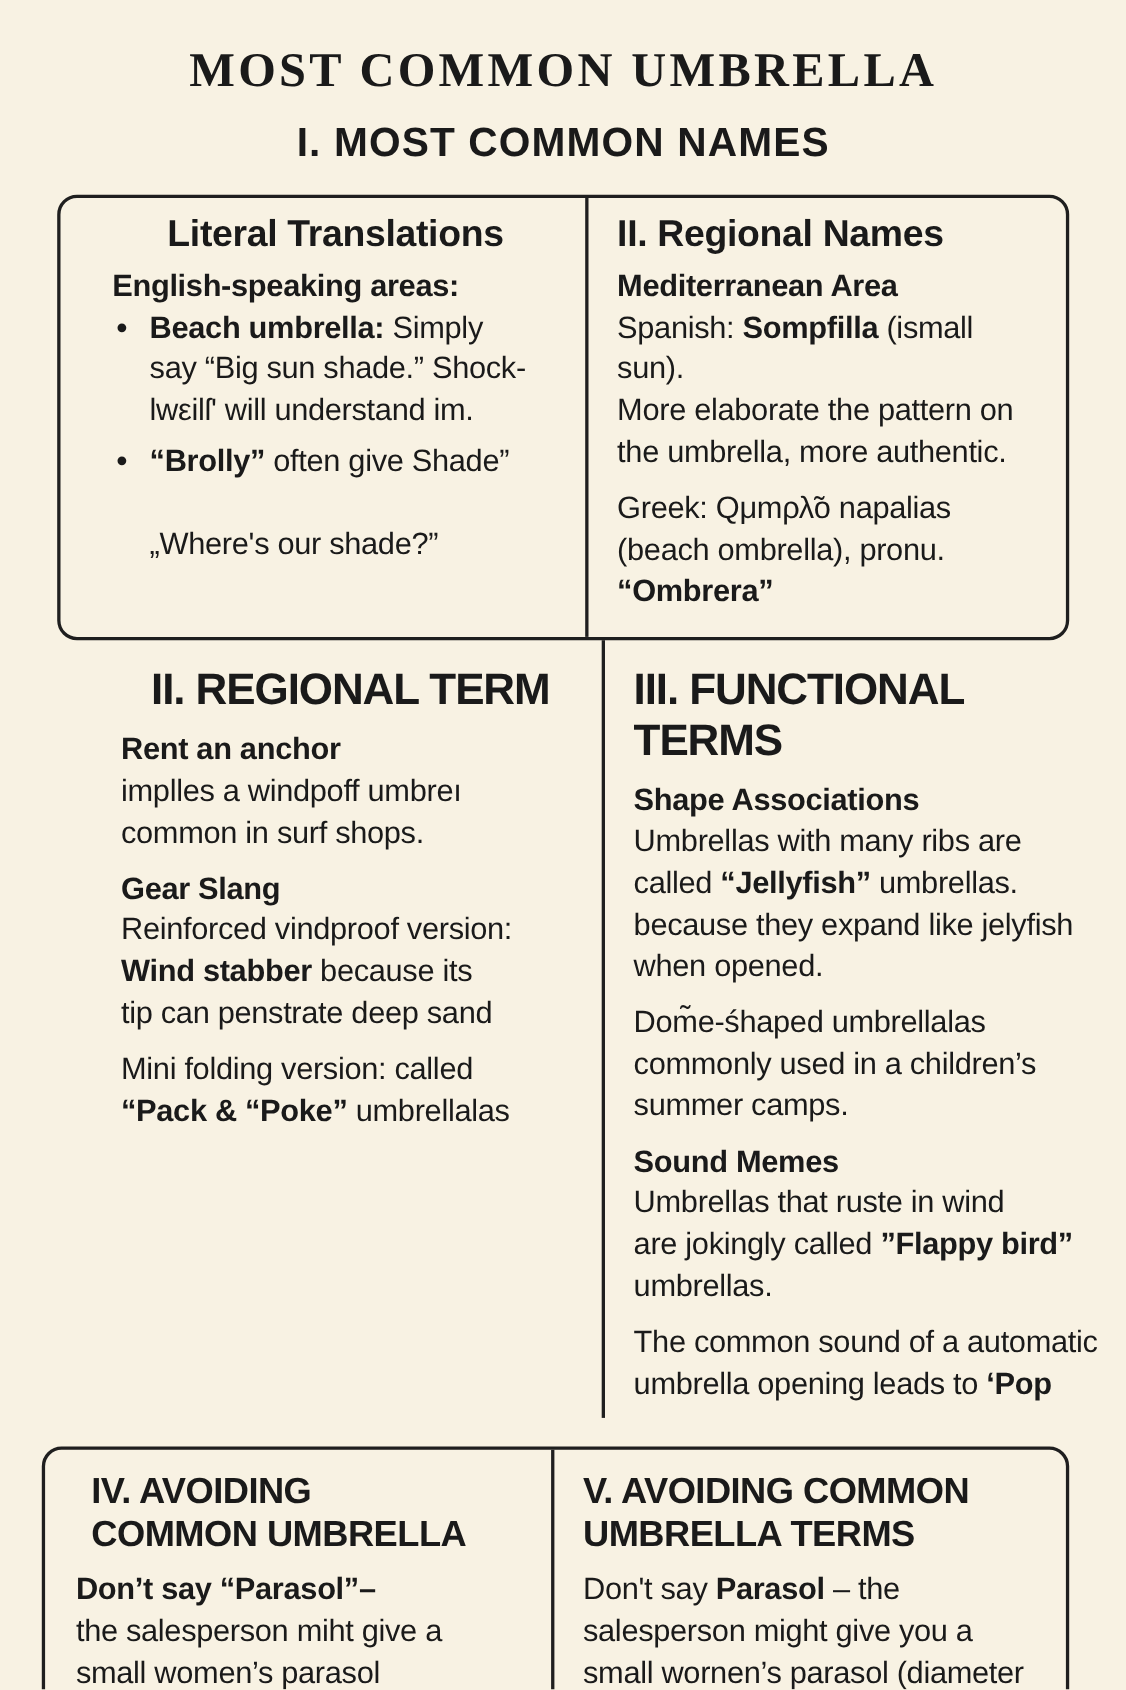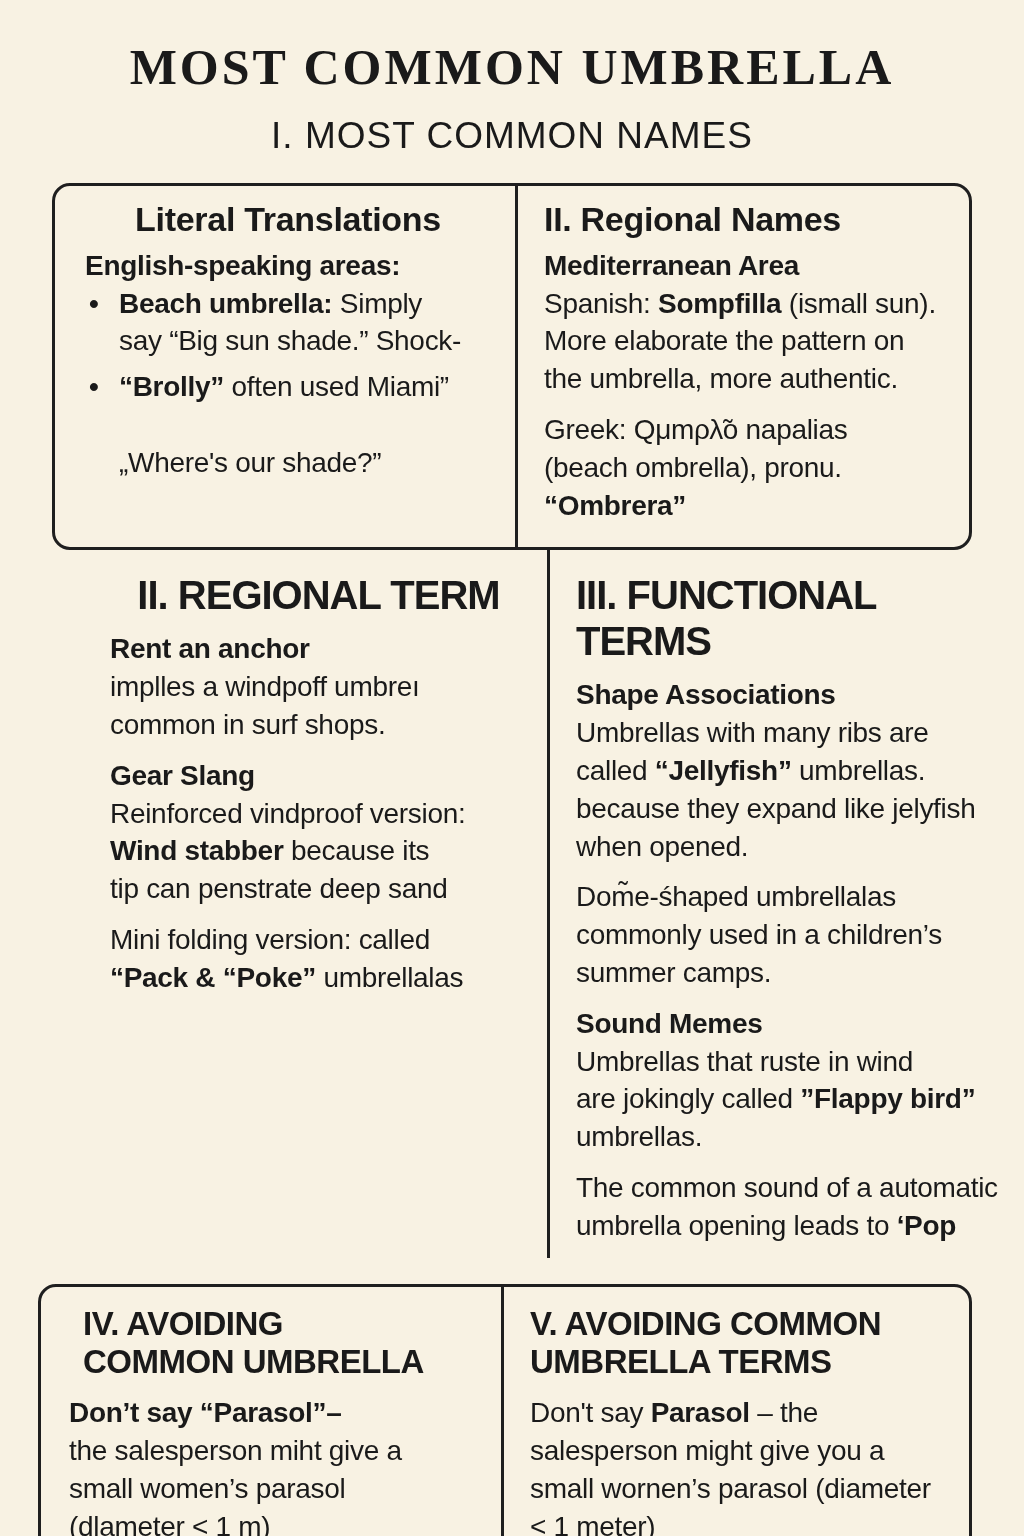--- a/index.html
+++ b/index.html
@@ -15,41 +15,41 @@
     background:var(--bg);
     color:var(--ink);
     font-family:"Liberation Sans","DejaVu Sans",sans-serif;
     overflow:hidden;
     box-sizing:border-box;
   }
   .title{
     margin:42px 12px 0;
     font-family:"Liberation Serif","DejaVu Serif",serif;
     font-weight:700;
-    font-size:50px;
+    font-size:44px;
     line-height:1;
     letter-spacing:3px;
     text-align:center;
   }
   .subtitle{
     margin:24px 0 0;
     font-size:37px;
-    font-weight:400;
+    font-weight:700;
     letter-spacing:1px;
     line-height:1.1;
     text-align:center;
   }
   .box{
     margin:26px 52px 0;
     border:3px solid var(--border);
     border-radius:18px;
     display:flex;
     box-sizing:border-box;
   }
-  .box1{min-height:346px;}
+  .box1{min-height:346px;padding-left:17px;}
   .box2{min-height:286px;margin-left:38px;}
   .col{box-sizing:border-box;}
   .box1 .col-left{width:460px;padding:14px 24px 10px 30px;}
   .box1 .col-right{flex:1;border-left:3px solid var(--border);padding:14px 18px 10px 26px;}
   .box-heading{
     margin:0 0 8px;
     font-size:34px;
     font-weight:700;
     line-height:1.15;
     letter-spacing:-0.3px;
@@ -94,22 +94,22 @@
 <div class="page">
 
   <h1 class="title">MOST COMMON UMBRELLA</h1>
   <h2 class="subtitle">I. MOST COMMON NAMES</h2>
 
   <section class="box box1">
     <div class="col col-left">
       <h3 class="box-heading">Literal Translations</h3>
       <div>
           <div class="para subhead"><span class="b">English-speaking areas:</span></div>
-          <div class="para bullet"><span class="b">Beach umbrella:</span><span> Simply</span><br><span>say “Big sun shade.” Shock-</span><br></div>
-          <div class="para bullet"><span class="b">“Brolly”</span><span> often used Miami”</span><br><br><span>„Where's our shade?”</span></div>
+          <div class="para bullet"><span class="b">Beach umbrella:</span><span> Simply</span><br><span>say “Big sun shade.” Shock-</span><br><span>lwεilſ' will understand im.</span></div>
+          <div class="para bullet"><span class="b">“Brolly”</span><span> often give Shade”</span><br><br><span>„Where's our shade?”</span></div>
         </div>
     </div>
     <div class="col col-right">
       <h3 class="box-heading">II. Regional Names</h3>
       <div>
           <div class="para subhead"><span class="b">Mediterranean Area</span></div>
           <div class="para body"><span>Spanish: </span><span class="b">Sompfilla</span><span> (ismall sun).</span><br><span>More elaborate the pattern on</span><br><span>the umbrella, more authentic.</span></div>
           <div class="para body"><span>Greek: Qμmρλ̃o napalias</span><br><span>(beach ombrella), pronu.</span><br><span class="b">“Ombrera”</span></div>
         </div>
     </div>

